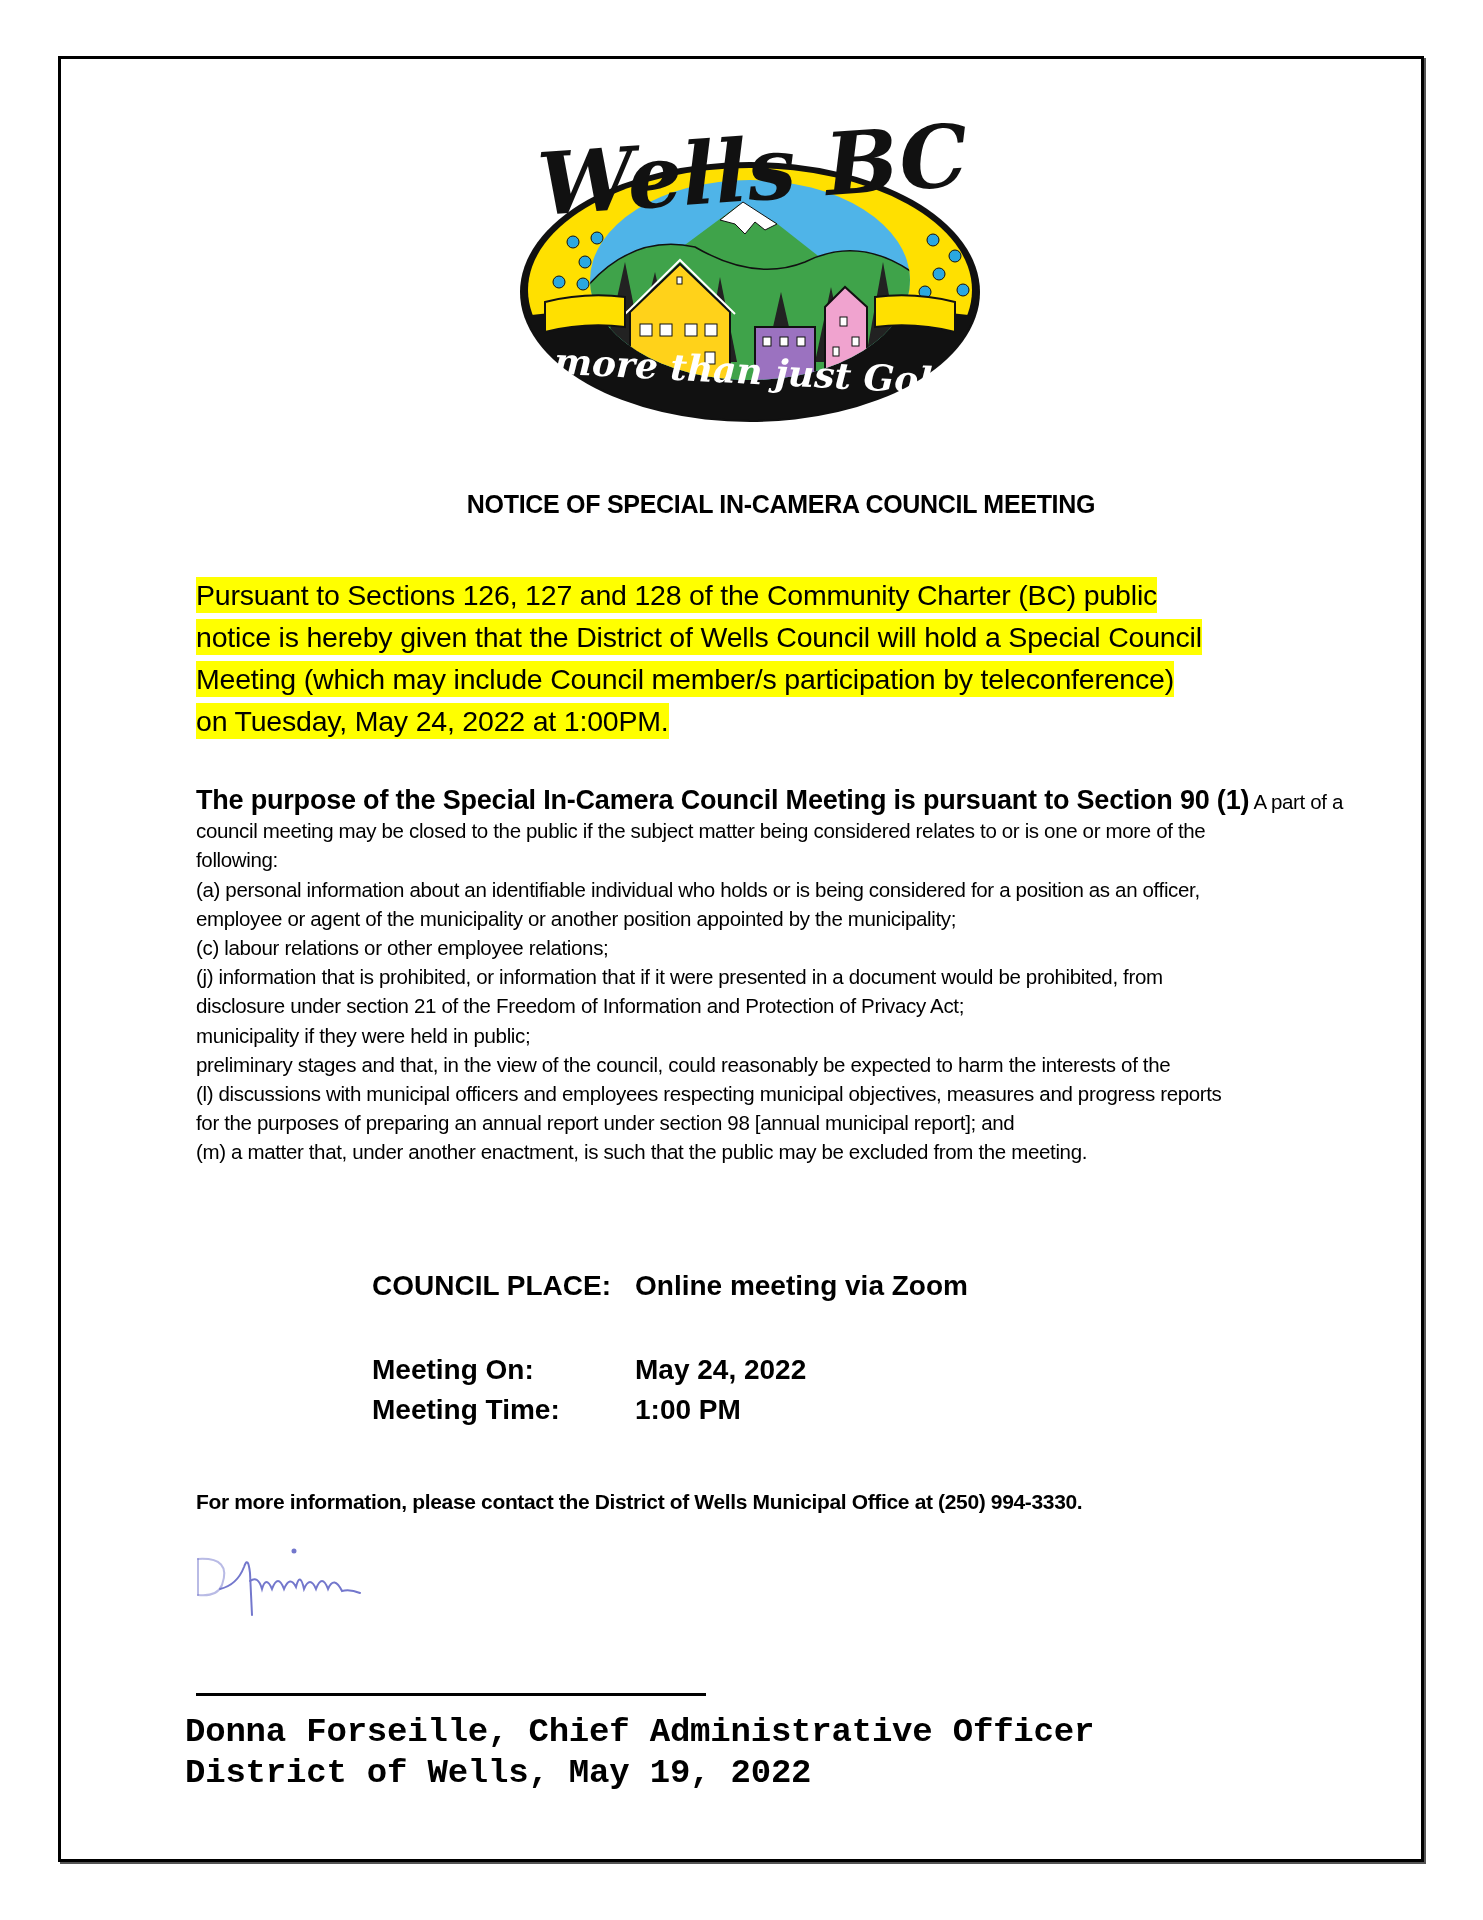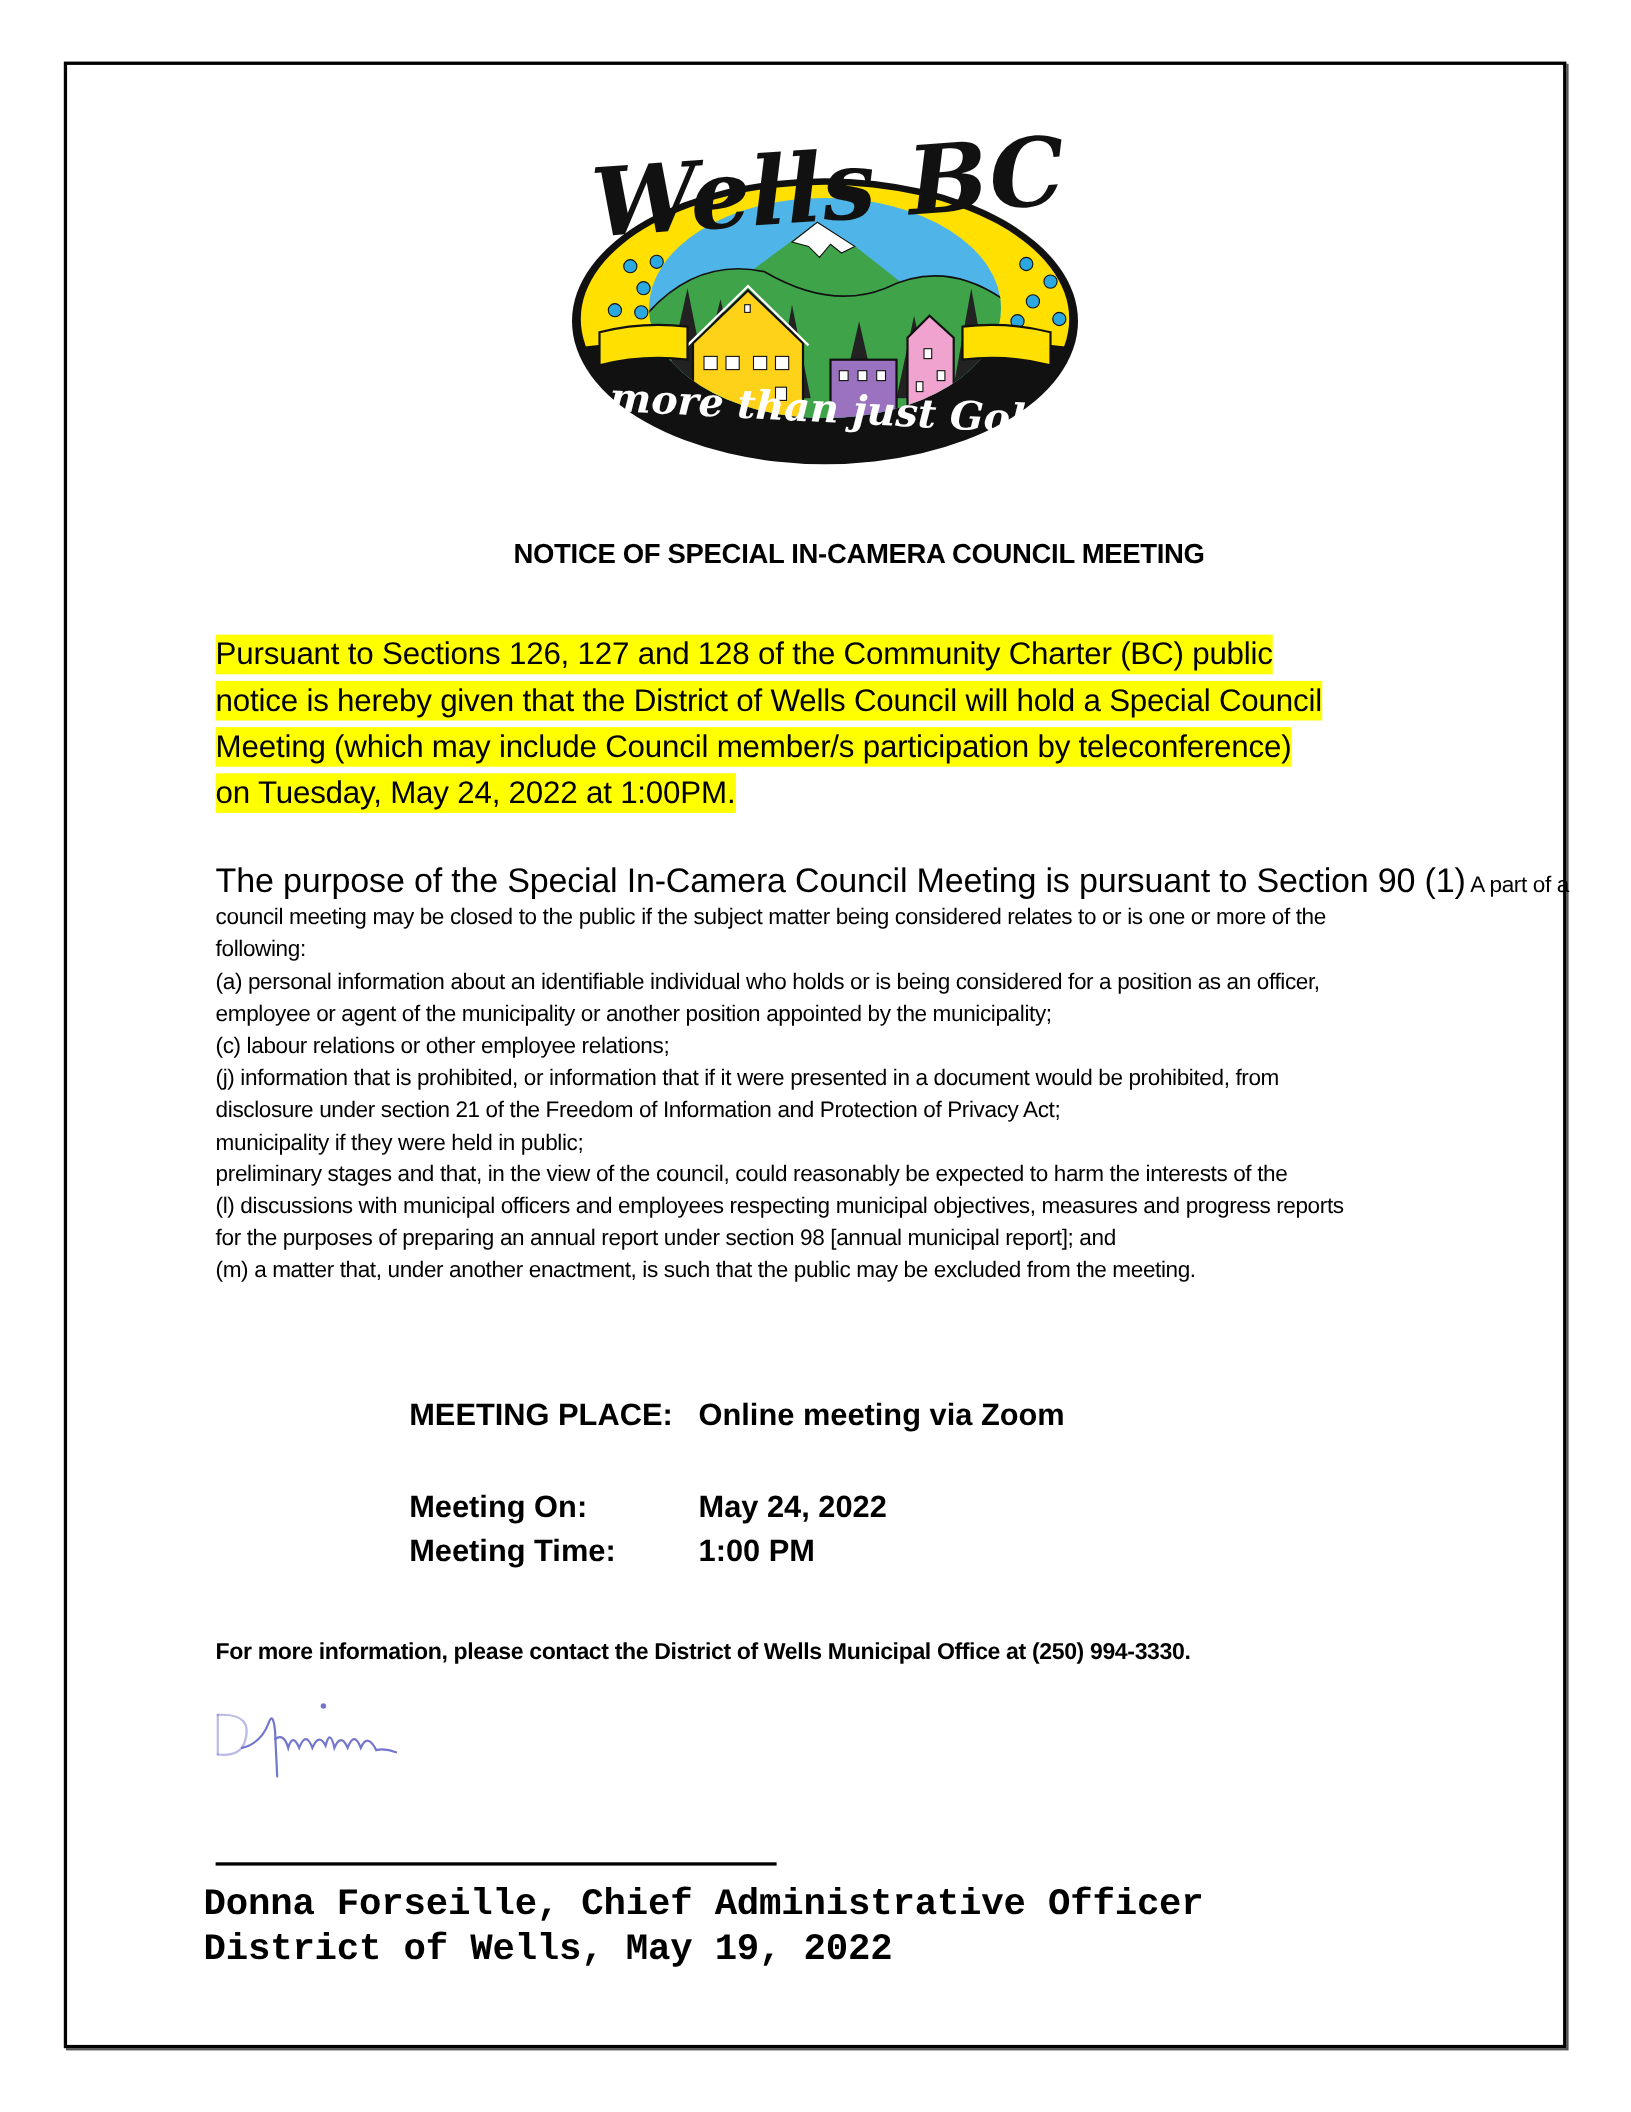--- a/index.html
+++ b/index.html
@@ -9,21 +9,21 @@
            border: 3px solid #000; box-shadow: 2px 2px 0 #555; background: #fff; }
   .logo { position: absolute; left: 515px; top: 112px; width: 470px; height: 318px; }
   .title { position: absolute; left: 196px; width: 1170px; top: 490px; text-align: center;
            font-weight: bold; font-size: 25px; letter-spacing: -0.3px; }
   .highlight-block { position: absolute; left: 196px; top: 574px; width: 1180px;
            font-weight: normal; font-size: 28.5px; line-height: 42px; letter-spacing: -0.2px; }
   .highlight-block .hl { background: #ffff00; box-decoration-break: clone;
            -webkit-box-decoration-break: clone; padding: 2px 0; }
   .purpose { position: absolute; left: 196px; top: 786px; width: 1190px;
            font-size: 20.5px; line-height: 29.2px; letter-spacing: -0.35px; }
-  .purpose .lead { font-weight: normal; font-size: 31px; letter-spacing: -0.2px; }
+  .purpose .lead { font-weight: bold; font-size: 27px; letter-spacing: -0.2px; }
   .purpose .line { display: block; white-space: nowrap; }
   .details { position: absolute; left: 372px; top: 1270px; font-weight: bold; font-size: 28px; }
   .details .row { position: absolute; left: 0; white-space: nowrap; }
   .details .label { position: absolute; left: 0; }
   .details .value { position: absolute; left: 263px; }
   .contact { position: absolute; left: 196px; top: 1490px; font-weight: bold; font-size: 21px;
            letter-spacing: -0.35px; white-space: nowrap; }
   .signature { position: absolute; left: 192px; top: 1545px; width: 200px; height: 80px; }
   .sig-rule { position: absolute; left: 196px; top: 1693px; width: 510px; height: 3px; background: #000; }
   .signer { position: absolute; left: 185px; top: 1712px; font-weight: bold; font-size: 34px;
@@ -132,21 +132,21 @@
   <span class="line">disclosure under section 21 of the Freedom of Information and Protection of Privacy Act;</span>
   <span class="line">municipality if they were held in public;</span>
   <span class="line">preliminary stages and that, in the view of the council, could reasonably be expected to harm the interests of the</span>
   <span class="line">(l) discussions with municipal officers and employees respecting municipal objectives, measures and progress reports</span>
   <span class="line">for the purposes of preparing an annual report under section 98 [annual municipal report]; and</span>
   <span class="line">(m) a matter that, under another enactment, is such that the public may be excluded from the meeting.</span>
 </div>
 
 <div class="details">
   <div class="row" style="top:0;">
-    <span class="label">MEETING PLACE:</span>
+    <span class="label">COUNCIL PLACE:</span>
     <span class="value">Online meeting via Zoom</span>
   </div>
   <div class="row" style="top:84px;">
     <span class="label">Meeting On:</span>
     <span class="value">May 24, 2022</span>
   </div>
   <div class="row" style="top:124px;">
     <span class="label">Meeting Time:</span>
     <span class="value">1:00 PM</span>
   </div>

